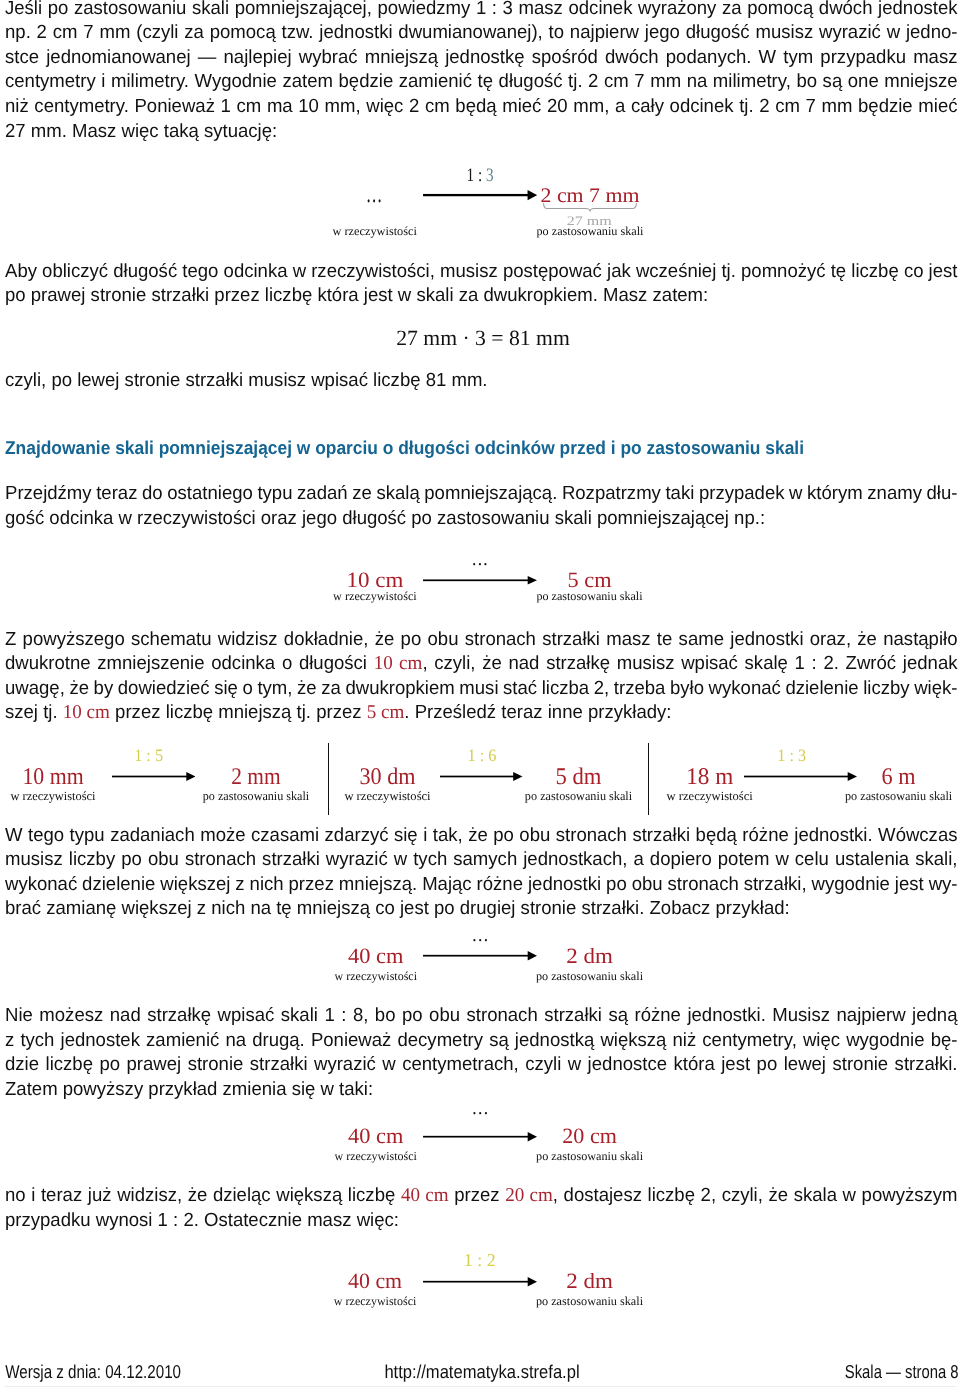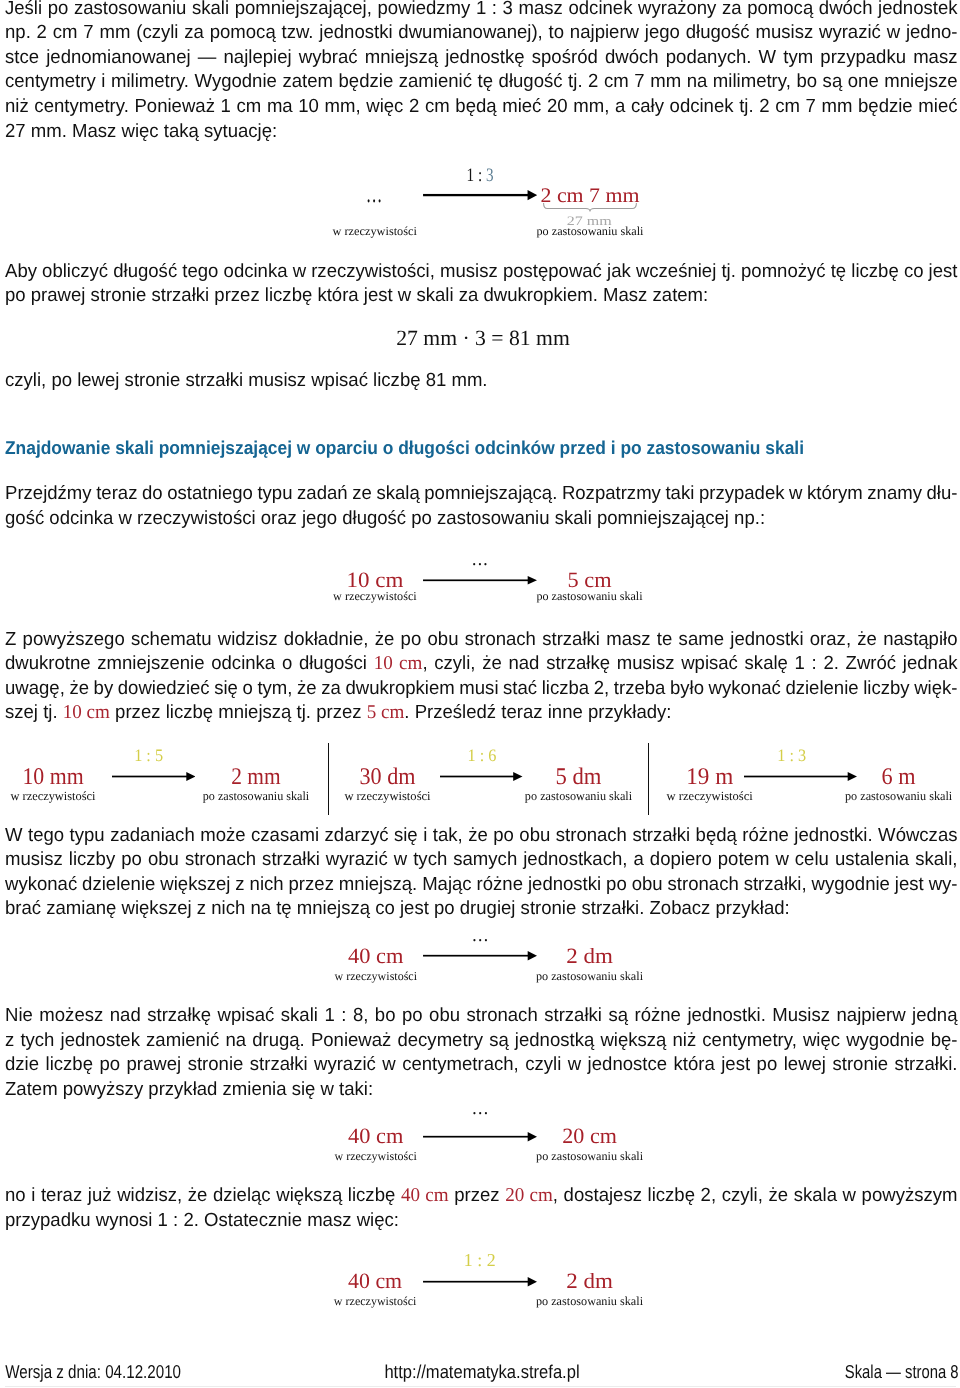--- a/index.html
+++ b/index.html
@@ -110,21 +110,21 @@
       <div class="val" style="font-size: 23.9px; transform: translate(555.5px, 764.4px) scaleX(0.949371); transform-origin: 0px 0px;">5 dm</div>
       <div class="cap" style="font-size: 12.5px; transform: translate(344.4px, 789.1px) scaleX(1.00543); transform-origin: 0px 0px;">w rzeczywistości</div>
       <div class="cap" style="font-size: 12.5px; transform: translate(524.85px, 789.1px) scaleX(0.977955); transform-origin: 0px 0px;">po zastosowaniu skali</div>
       <svg class="arrow" width="82.5" height="11" viewBox="0 0 82.5 11" style="left:440px;top:770.7px;">
         <rect x="0" y="4.65" width="74" height="1.7" fill="#000"></rect>
         <path d="M 73.2 1 L 82.5 5.5 L 73.2 10 Z" fill="#000"></path>
       </svg>
       <div class="ratio" style="font-size: 17.4px; transform: translate(467.55px, 745px) scaleX(0.934141); transform-origin: 0px 0px;"><span style="color:#D4CE49">1</span><span style="color:#D4CE49"> : </span><span style="color:#D4CE49">6</span></div>
     </div>
     <div class="dia" style="left:0;top:0;width:960px;height:0;">
-      <div class="val" style="font-size: 23.9px; transform: translate(686.15px, 764.4px) scaleX(0.972074); transform-origin: 0px 0px;">19 m</div>
+      <div class="val" style="font-size: 23.9px; transform: translate(686.15px, 764.4px) scaleX(0.972074); transform-origin: 0px 0px;">18 m</div>
       <div class="val" style="font-size: 23.9px; transform: translate(881.6px, 764.4px) scaleX(0.931108); transform-origin: 0px 0px;">6 m</div>
       <div class="cap" style="font-size: 12.5px; transform: translate(666.6px, 789.1px) scaleX(1.00543); transform-origin: 0px 0px;">w rzeczywistości</div>
       <div class="cap" style="font-size: 12.5px; transform: translate(844.95px, 789.1px) scaleX(0.977955); transform-origin: 0px 0px;">po zastosowaniu skali</div>
       <svg class="arrow" width="113" height="11" viewBox="0 0 113 11" style="left:743.6px;top:770.7px;">
         <rect x="0" y="4.65" width="104.5" height="1.7" fill="#000"></rect>
         <path d="M 103.7 1 L 113 5.5 L 103.7 10 Z" fill="#000"></path>
       </svg>
       <div class="ratio" style="font-size: 17.4px; transform: translate(777.35px, 745px) scaleX(0.934141); transform-origin: 0px 0px;"><span style="color:#D4CE49">1</span><span style="color:#D4CE49"> : </span><span style="color:#D4CE49">3</span></div>
     </div>
     <div class="dia" style="left:0;top:0;width:960px;height:0;">

